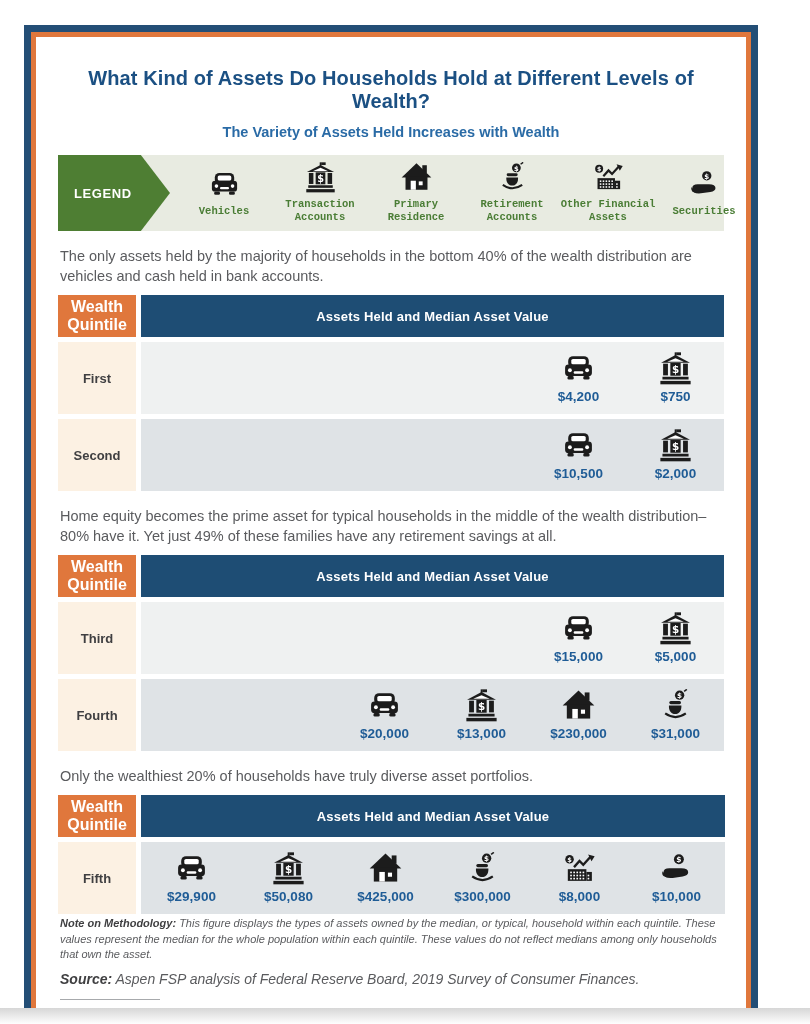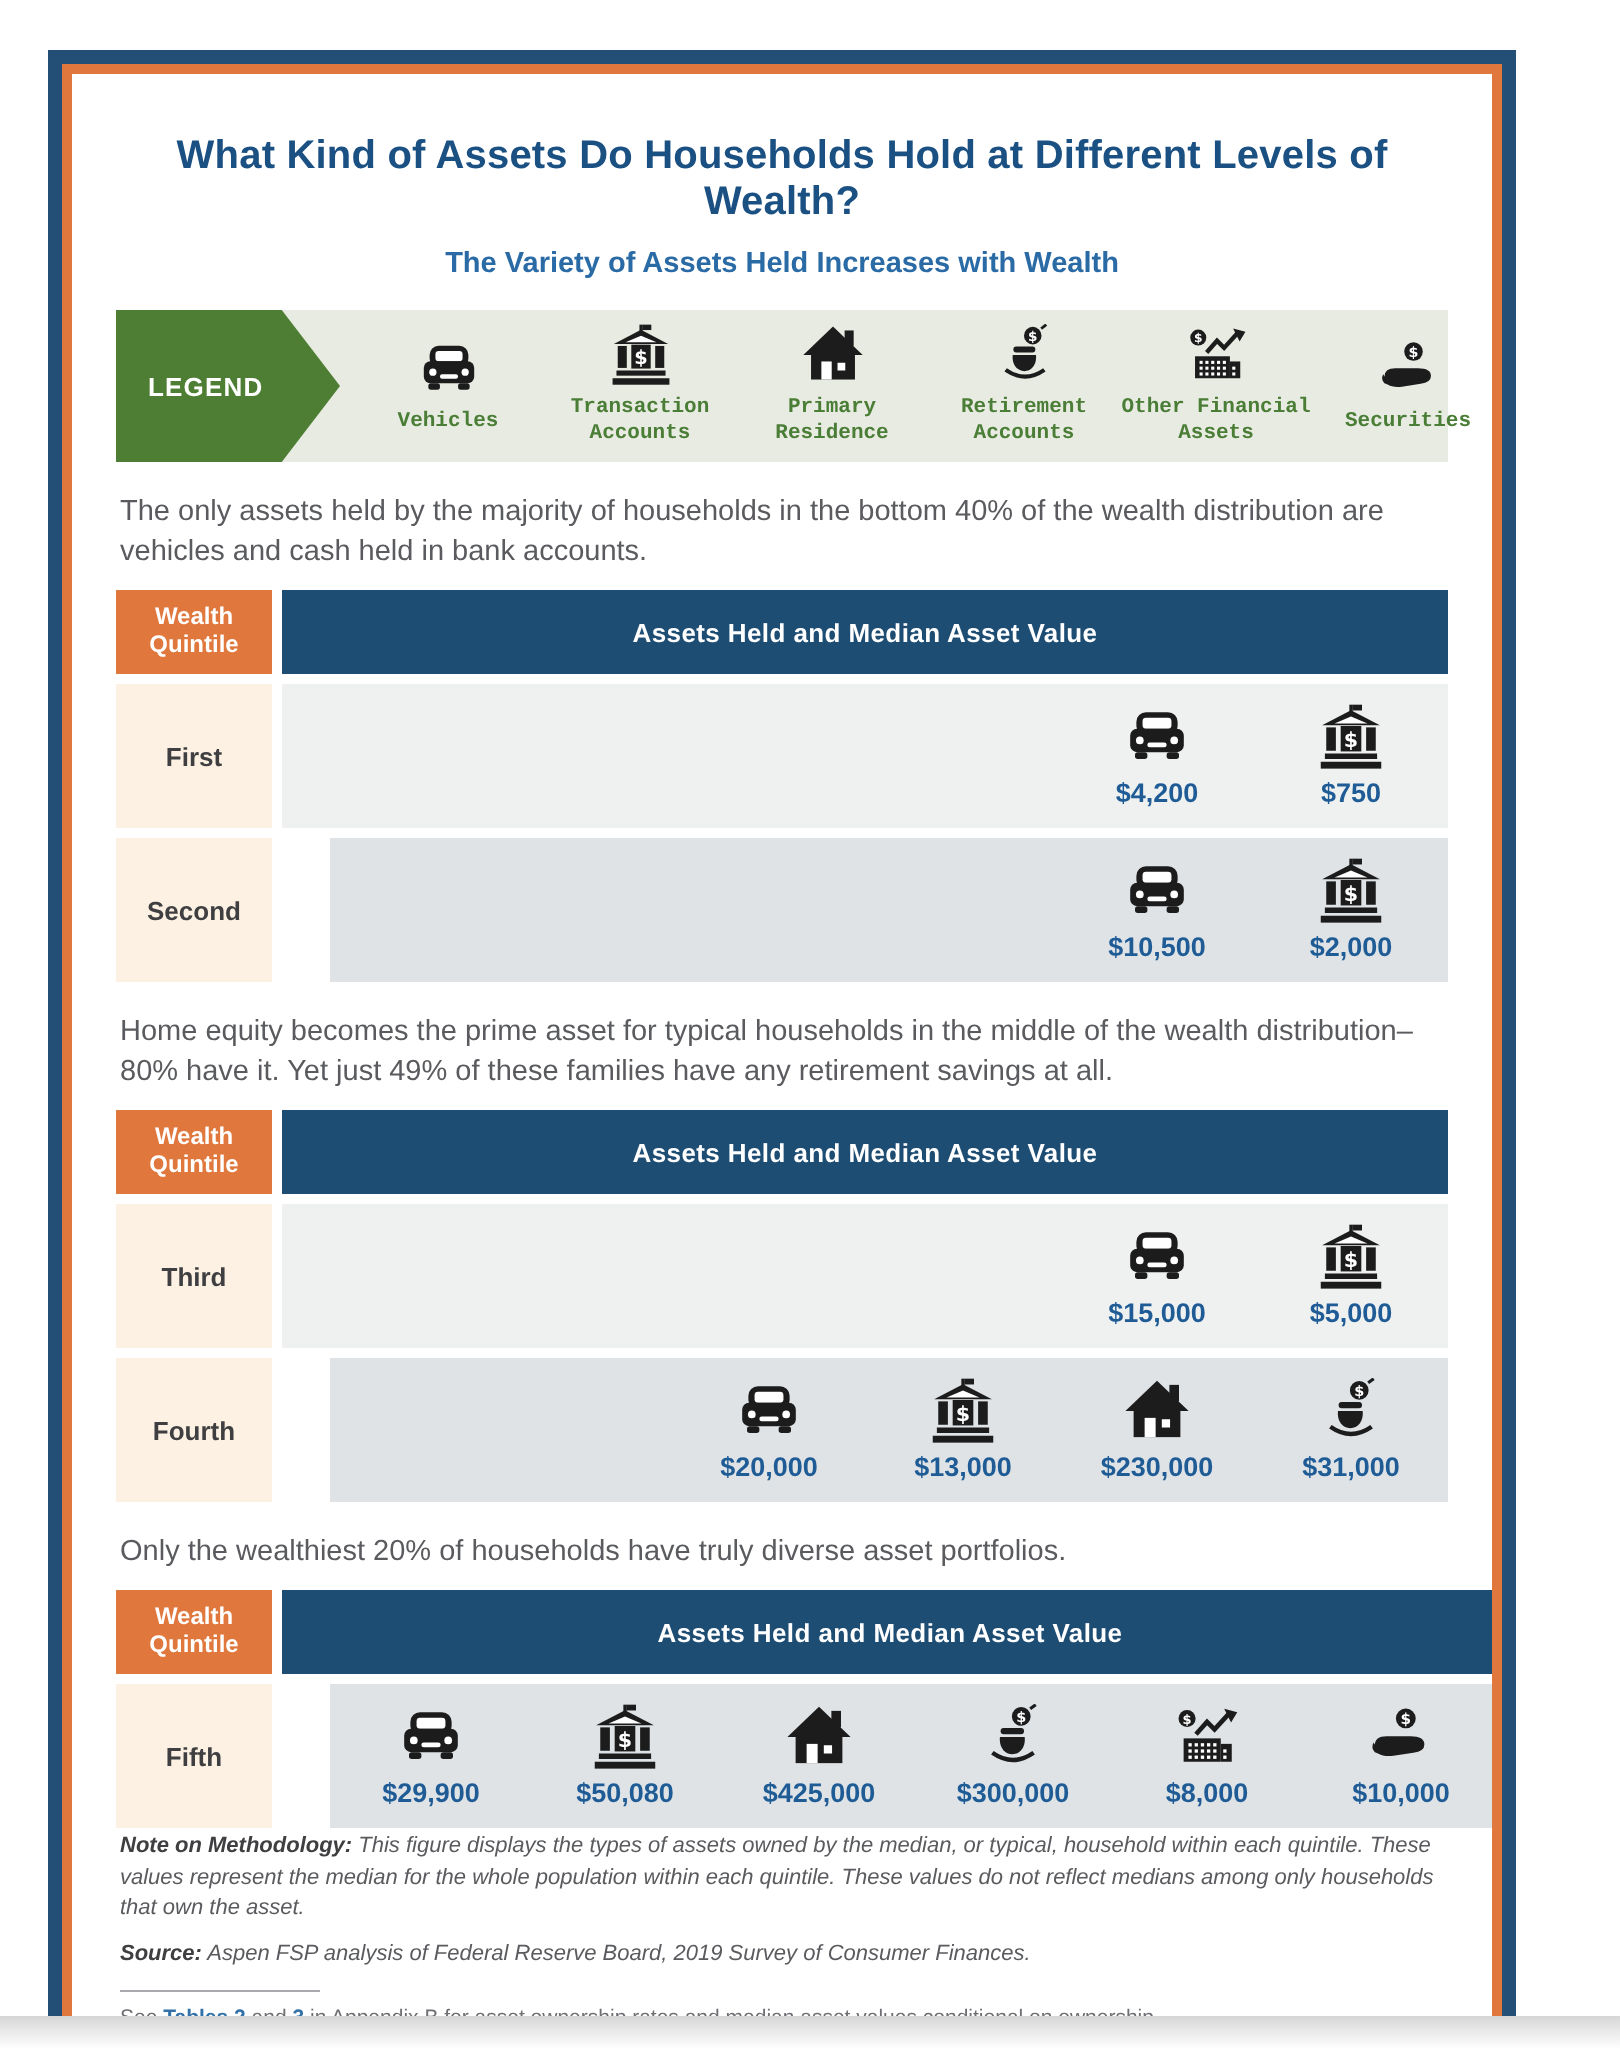--- a/index.html
+++ b/index.html
@@ -13,34 +13,34 @@
 
   .legend-bar{margin-top:15px;height:76px;background:#e8ebe1;display:flex;align-items:stretch;}
   .legend-arrow{flex:0 0 112px;background:#4e7e33;clip-path:polygon(0 0,74% 0,100% 50%,74% 100%,0 100%);display:flex;align-items:center;padding-left:16px;box-sizing:border-box;color:#fff;font-weight:bold;font-size:13px;letter-spacing:.6px;}
   .legend-items{flex:1;display:flex;justify-content:space-evenly;align-items:center;padding:0 6px;font-family:Liberation Mono, monospace;}
   .legend-item{width:96px;display:flex;flex-direction:column;align-items:center;gap:5px;}
   .legend-item .llabel{color:#4a7d35;font-weight:bold;font-size:10.5px;text-align:center;line-height:1.2;}
   .legend-item .glyph{width:31px;height:31px;}
 
   .intro{margin:15px 2px 9px 2px;font-size:14.5px;line-height:1.38;color:#5a5b5e;}
   .asset-table{display:grid;grid-template-columns:78px 1fr;gap:5px;}
-  .th-quintile{background:#e0773c;color:#fff;font-weight:bold;font-size:12px;line-height:1.15;display:flex;align-items:center;justify-content:center;text-align:center;height:42px;}
+  .th-quintile{background:#e0773c;color:#fff;font-weight:bold;font-size:16px;line-height:1.15;display:flex;align-items:center;justify-content:center;text-align:center;height:42px;}
   .th-assets{background:#1e4d74;color:#fff;font-weight:bold;font-size:13px;display:flex;align-items:center;justify-content:center;height:42px;letter-spacing:.2px;}
   .row-label{background:#fcf1e3;display:flex;align-items:center;justify-content:center;font-weight:bold;font-size:13px;color:#3f3f41;}
   .row-content{display:flex;align-items:center;height:72px;padding-left:2px;justify-content:flex-end;}
   .shade-light{background:#eff1f1;}
-  .shade-dark{background:#dfe3e6;margin-left:24px;}
+  .shade-dark{background:#dfe3e6;}
   .asset{width:97px;display:flex;flex-direction:column;align-items:center;gap:4px;}
   .asset .glyph{width:33px;height:33px;}
   .asset .val{color:#1f5c96;font-weight:bold;font-size:13.5px;}
   .glyph{fill:#1c1c1c;}
 
   .note{margin:2px 2px 0 2px;font-size:11px;font-style:italic;color:#5a5b5e;line-height:1.42;}
   .note .lead{font-weight:bold;color:#3f3f41;}
-  .source{margin:8px 2px 0 2px;font-size:11px;font-style:italic;color:#5a5b5e;}
+  .source{margin:8px 2px 0 2px;font-size:14px;font-style:italic;color:#5a5b5e;}
   .source .lead{font-weight:bold;color:#3f3f41;}
   .divider{width:100px;border:0;border-top:1px solid #a7a9ac;margin:12px 0 7px 2px;}
   .appendix{margin:0 2px;font-size:10.5px;color:#6d6f72;}
   .appendix a{color:#3272a8;text-decoration:underline;font-weight:bold;cursor:pointer;}
 </style>
 </head>
 <body>
 
 <svg width="0" height="0" style="position:absolute" aria-hidden="true">
   <defs>

